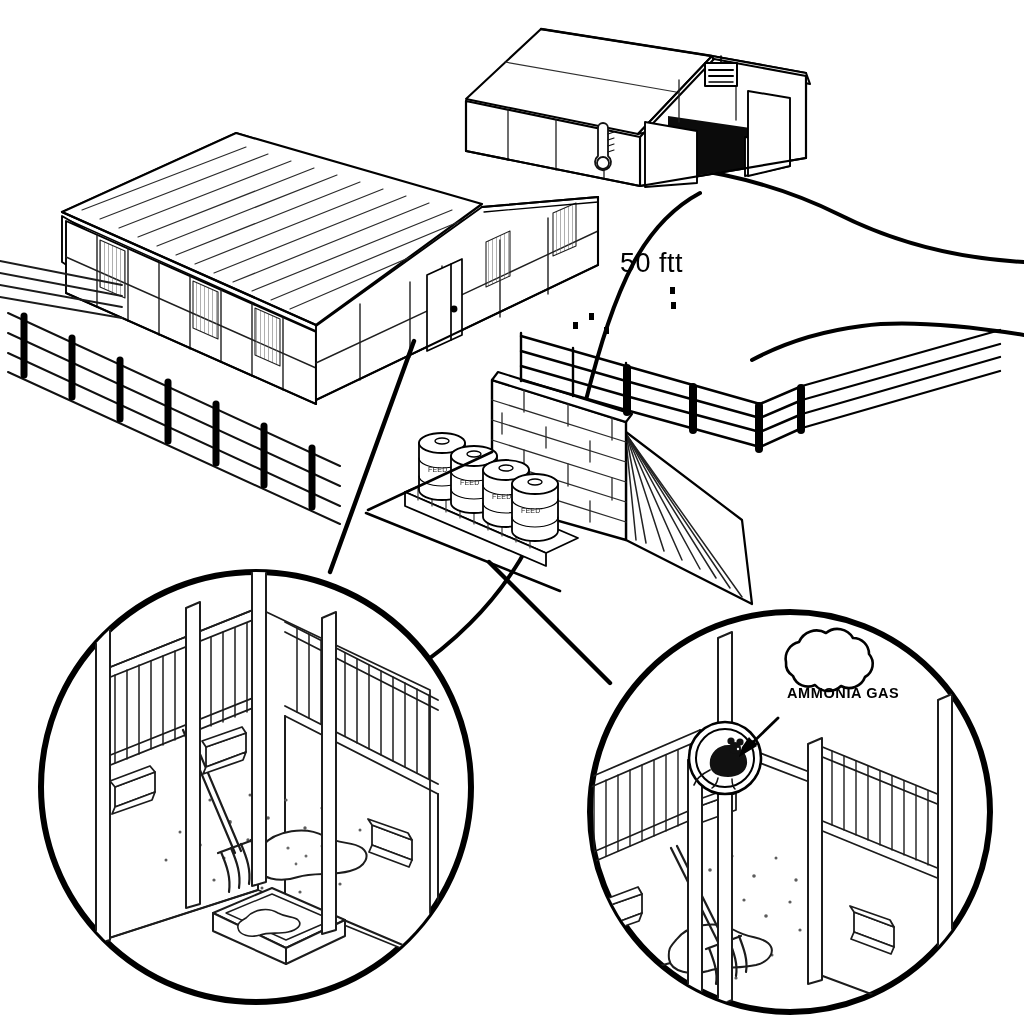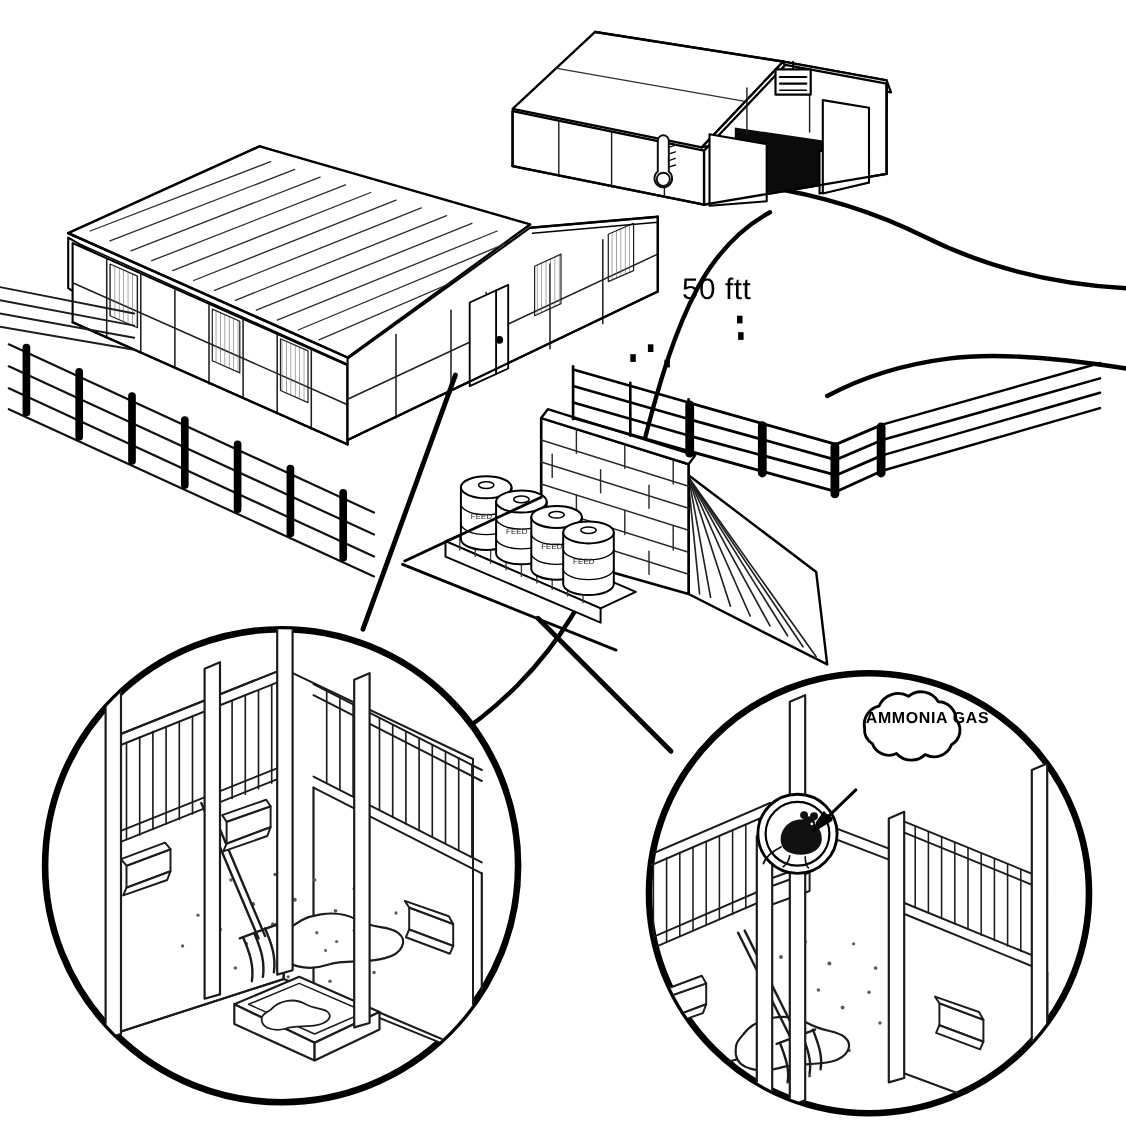--- a/index.html
+++ b/index.html
@@ -33,21 +33,21 @@
     white-space: pre;
   }
   #dist-label {
     left: 620px;
     top: 248px;
     font-size: 27px;
     letter-spacing: 0.5px;
   }
   #ammonia-label {
     left: 787px;
-    top: 644px;
+    top: 684px;
     font-size: 14.5px;
     font-weight: bold;
     line-height: 19px;
     text-align: center;
     letter-spacing: 0.6px;
     width: 86px;
   }
   .barrel-label {
     font-family: "Liberation Sans", sans-serif;
     font-size: 7px;

